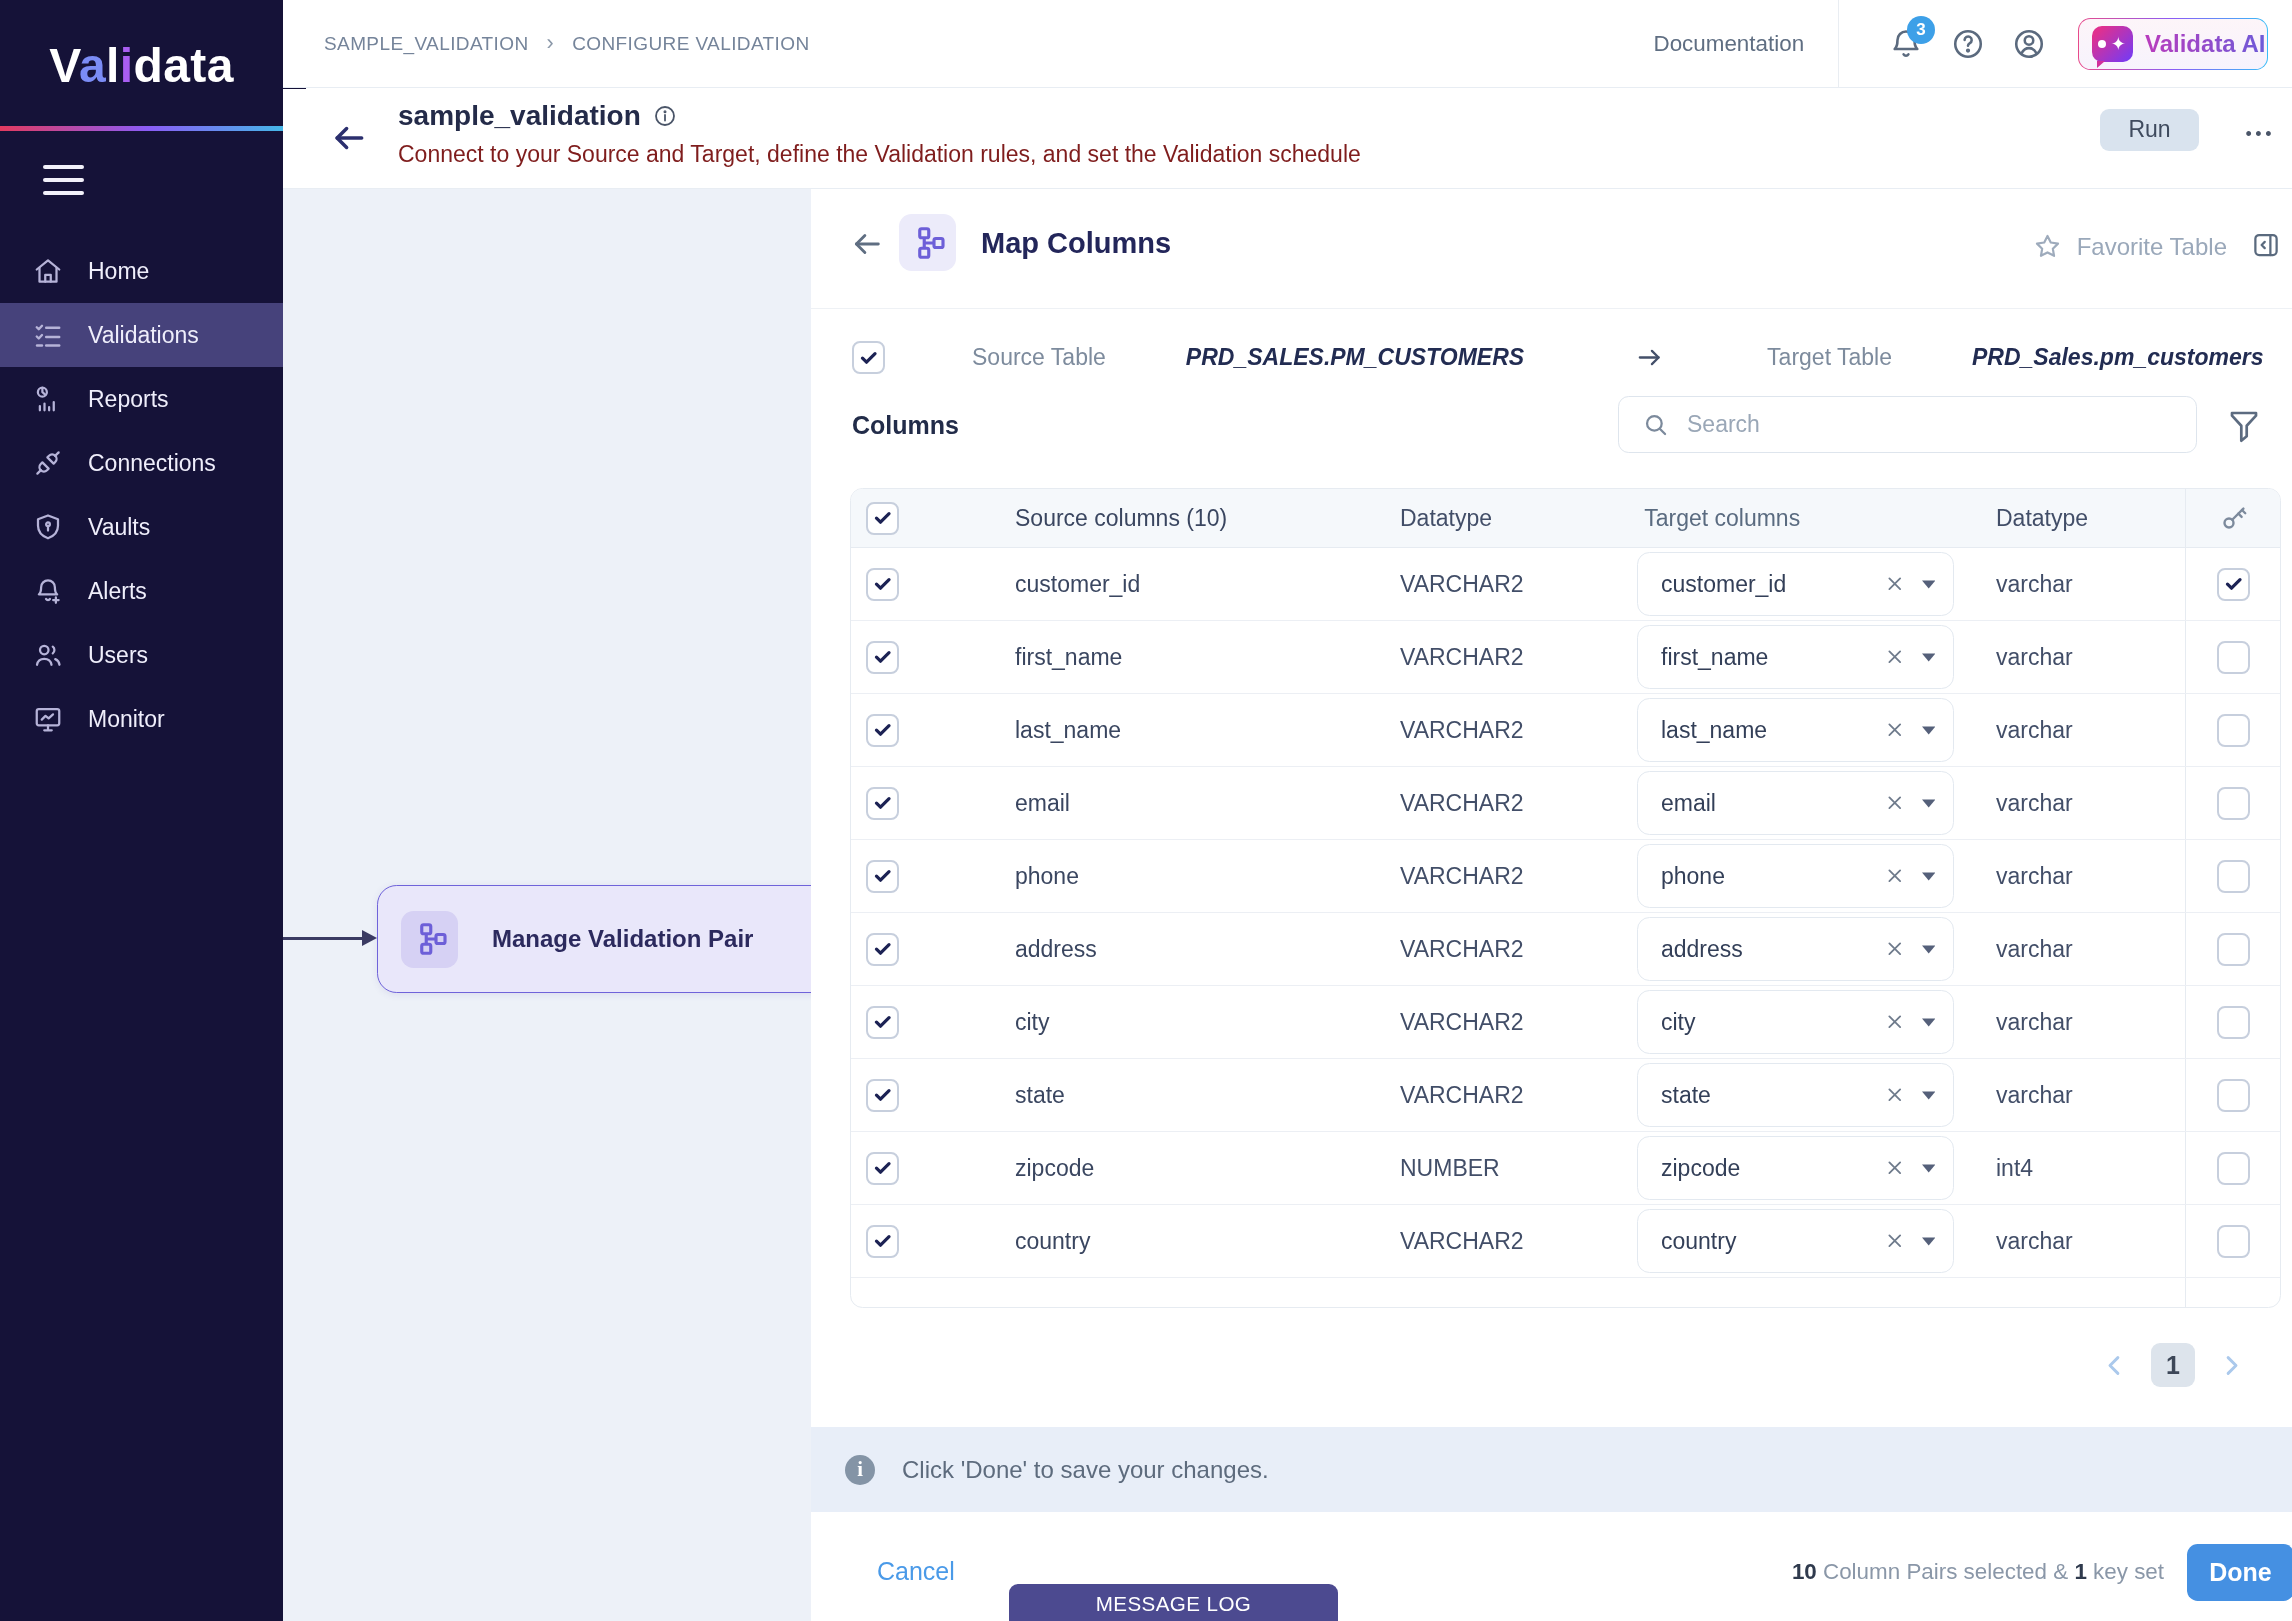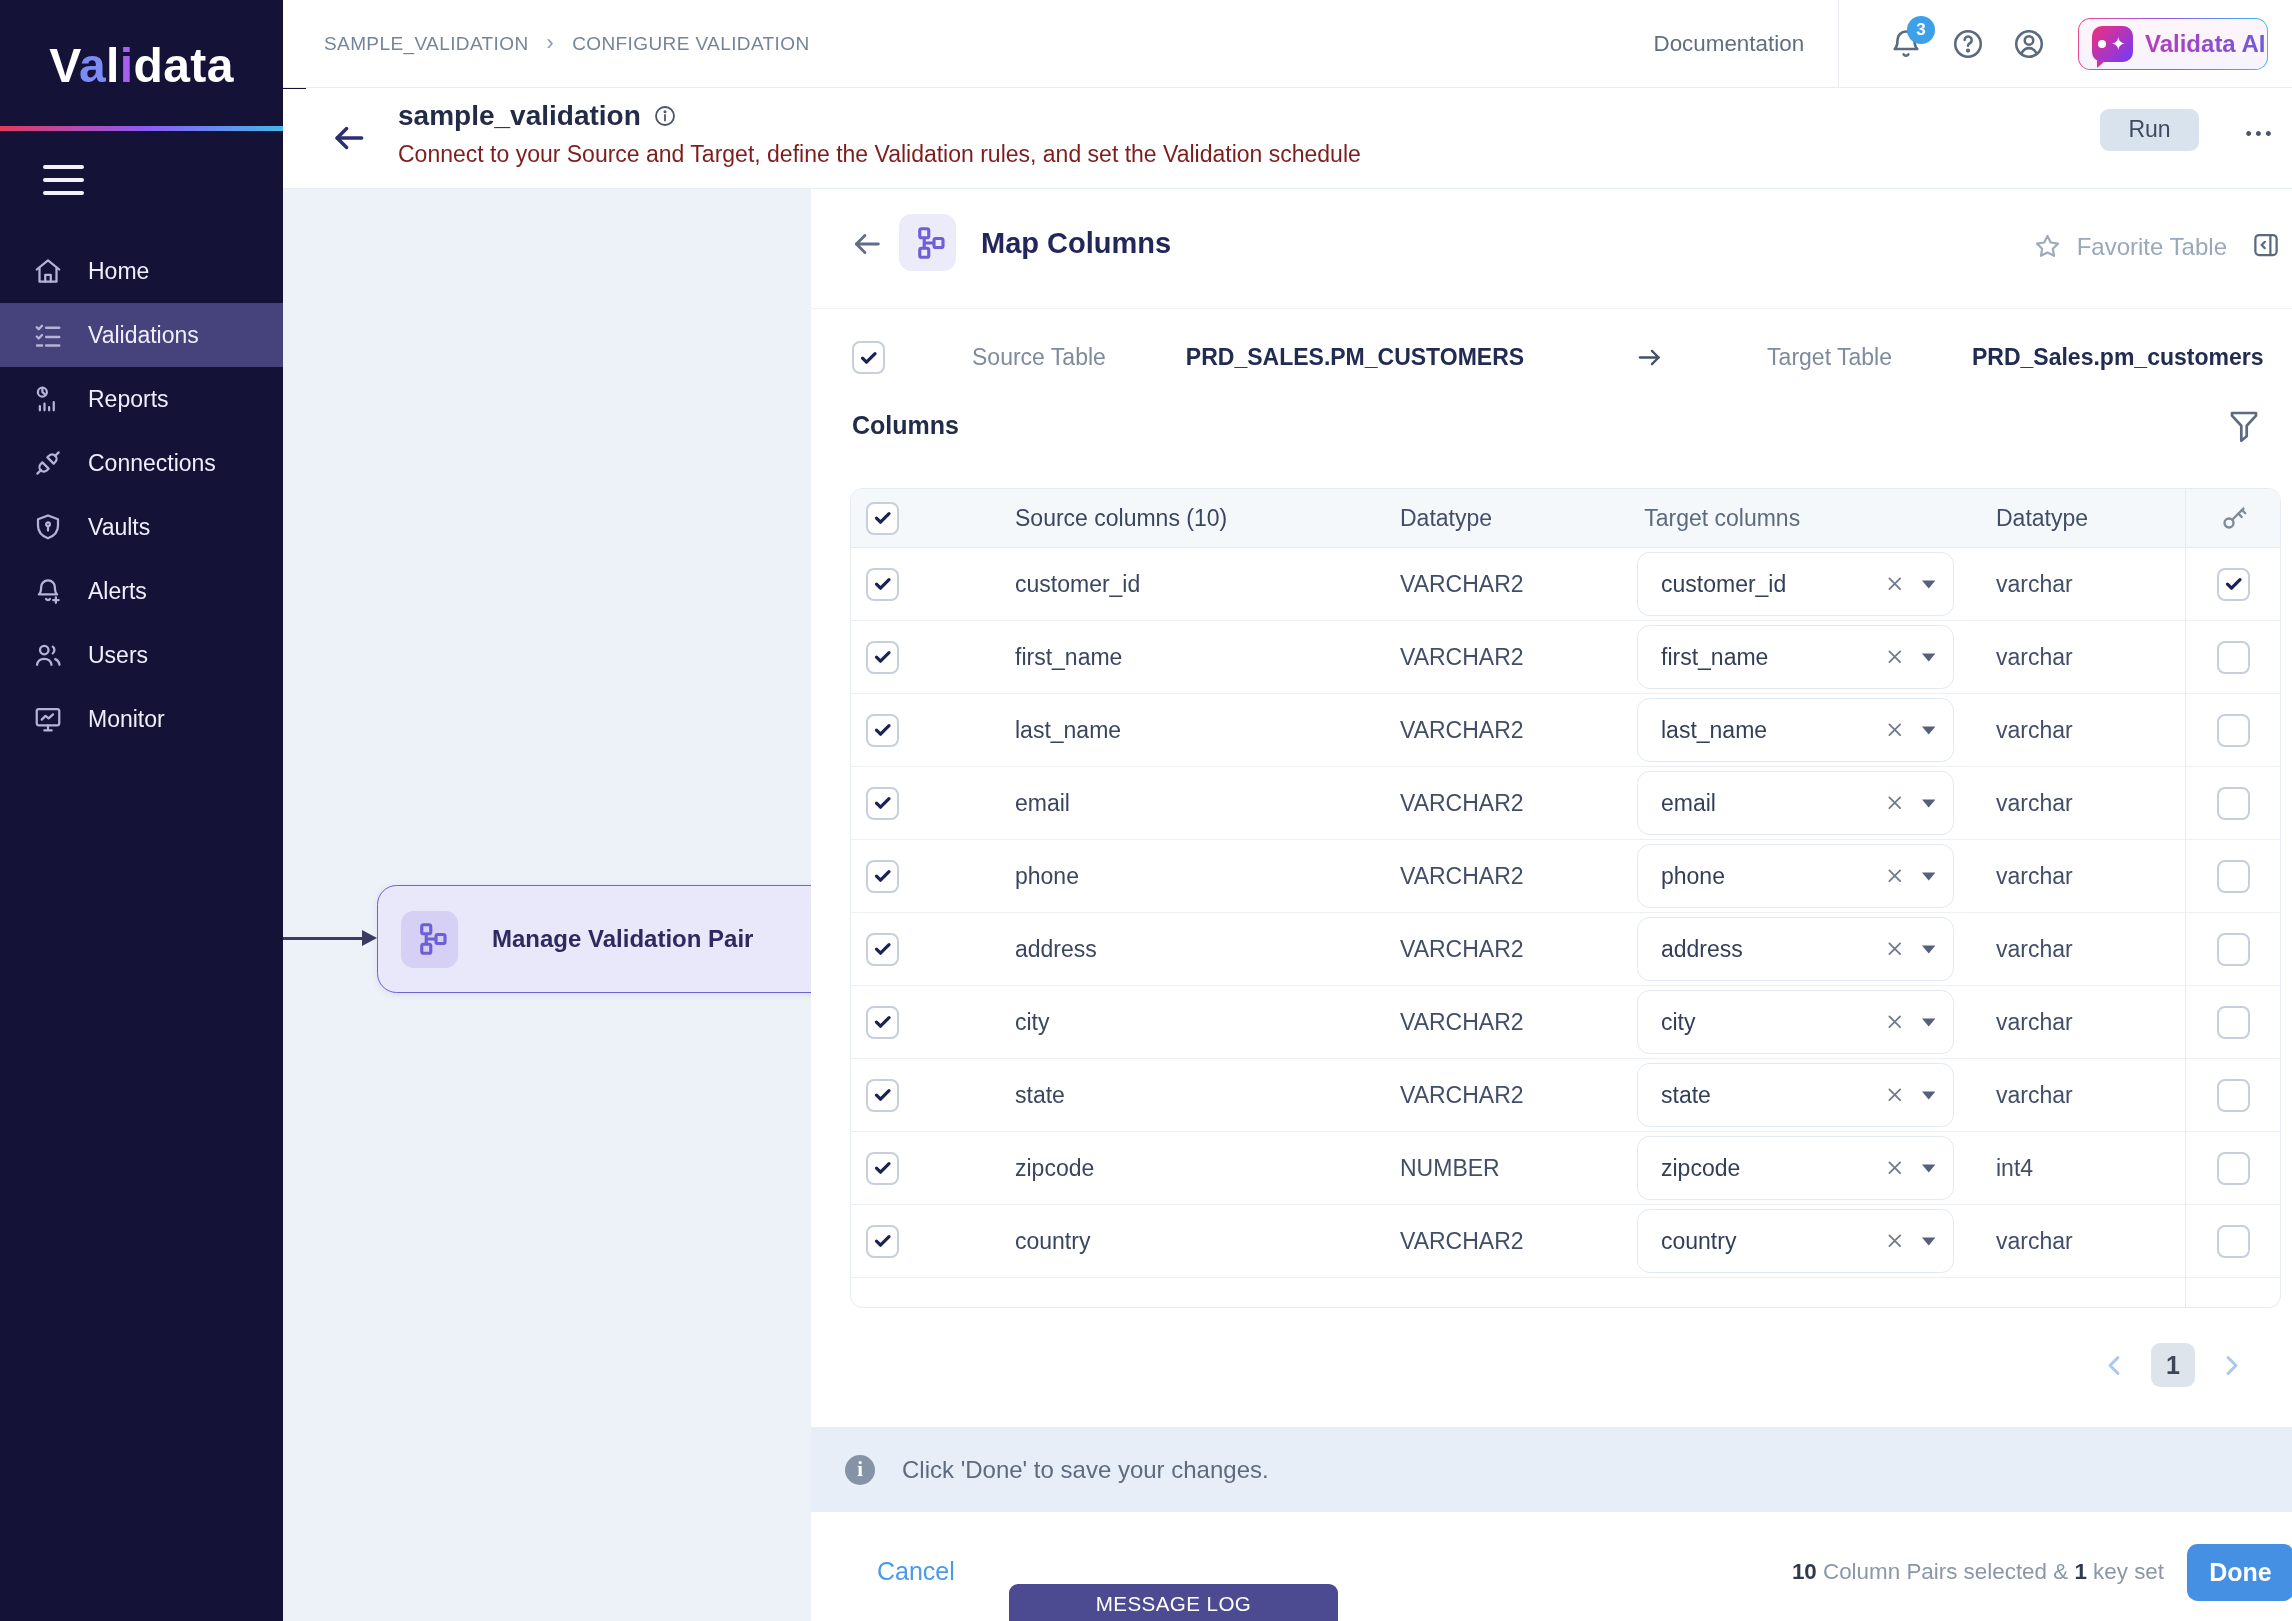--- a/index.html
+++ b/index.html
@@ -115,21 +115,21 @@
     border-bottom:0.9px solid #eef1f5; }
 
   .mapping-row { position:absolute; left:41px; top:152px; display:flex;
     align-items:center;gap:32px; }
   .cb { width:33px; height:33px; border:2.2px solid #c7cfdd; border-radius:8px;
     background:#fff; display:flex; align-items:center; justify-content:center;
     color:#1c2254; cursor:pointer; flex:none; }
   .cb svg { width:21.5px; height:21.5px; display:none; }
   .cb.checked svg { display:block; }
   .map-label { font-size:23px; color:#7d8b9d; }
-  .map-value { font-size:23px; font-weight:700; color:#222c52; }
+  .map-value { font-size:23px; font-weight:700; color:#222c52;font-style:italic; }
   .map-arrow { width:29px; height:29px; color:#44506a; }
   .map-arrow svg { width:29px; height:29px; }
   .g26 { width:23px; } .g18 { width:16px; } .g52 { width:47px; } .g44 { width:39px; }
 
   .columns-heading { position:absolute; left:41px; top:222px; font-size:25px;
     font-weight:700; color:#222c49; }
   .search-box { position:absolute; left:807px; top:207px; width:579px; height:57px;
     border:1.3px solid #dee5ed; border-radius:10.7px; display:flex; align-items:center;
     background:#fff; }
   .search-box svg { width:27px; height:27px; margin-left:23px; flex:none; color:#7c8a9c; }
@@ -430,20 +430,27 @@
           </svg>
       </span>
       <div class="g44"></div>
       <span class="map-label">Target Table</span>
       <div class="g18"></div>
       <span class="map-value">PRD_Sales.pm_customers</span>
     </div>
 
     <div class="columns-heading">Columns</div>
 
+    <div class="search-box">
+      <svg viewBox="0 0 24 24" fill="none" stroke="currentColor" stroke-width="2" stroke-linecap="round">
+          <circle cx="11" cy="11" r="6.5"></circle>
+          <path d="M15.8 15.8L20.5 20.5"></path>
+        </svg>
+      <input class="search-input" type="text" placeholder="Search" style="">
+    </div>
     <div class="filter-icon">
       <svg viewBox="0 0 24 25" fill="none" stroke="currentColor" stroke-width="1.8" stroke-linejoin="round">
           <path d="M4 4.5h16v1.8L13.8 13v7l-3.6 3v-10L4 6.3V4.5z"></path>
         </svg>
     </div>
 
     <div id="map-table">
       <div class="tgrid thead">
         <div class="cell c-check">
           <div class="cb checked">

